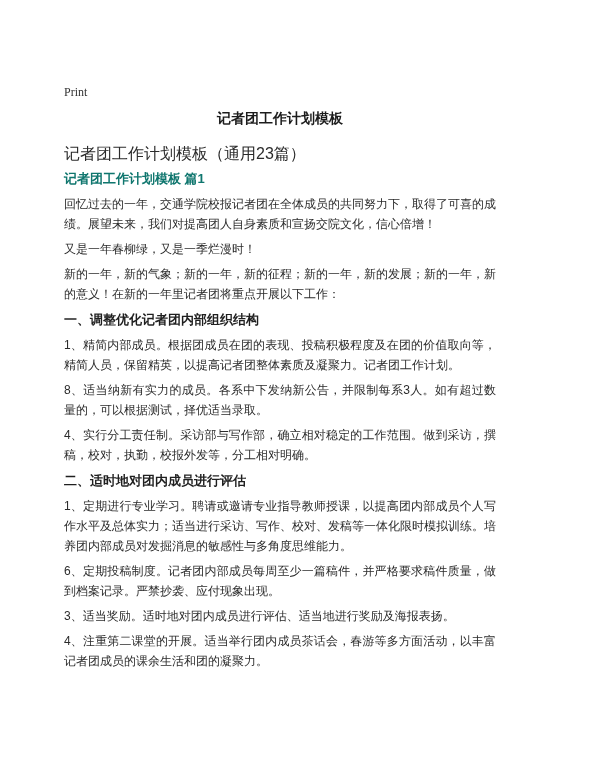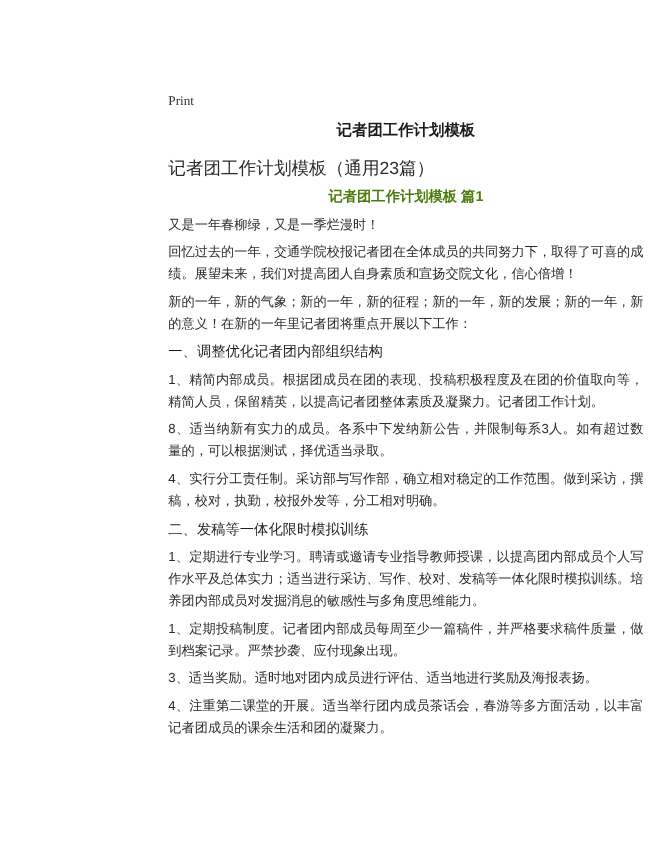--- a/index.html
+++ b/index.html
@@ -9,22 +9,21 @@
   }
   body {
     width: 600px;
     height: 776px;
     overflow: hidden;
     font-family: "Liberation Sans", sans-serif;
     color: #2b2b2b;
   }
   .page {
     box-sizing: border-box;
-    padding: 82px 80px 0 116px;
-    margin-left: 37px;
+    padding: 82px 80px 0 64px;
   }
   .print-link {
     font-family: "Liberation Serif", serif;
     font-size: 12px;
     line-height: 14px;
     color: #333333;
     margin: 0;
     display: inline-block;
     cursor: pointer;
   }
@@ -42,29 +41,28 @@
     font-size: 16px;
     line-height: 16px;
     margin: 0 0 8px 0;
     color: #2b2b2b;
   }
   .part-heading {
     width: 432px;
     font-size: 13px;
     line-height: 18px;
     font-weight: bold;
-    color: #4d7c0f;
+    color: #0f766e;
     margin: 0 0 6px 0;
-    text-align: center;
   }
   .section-heading {
     width: 432px;
     font-size: 13px;
     line-height: 20px;
-    font-weight: normal;
+    font-weight: bold;
     color: #1f1f1f;
     margin: 6px 0 4px 0;
   }
   p.body-par {
     width: 432px;
     font-size: 12px;
     line-height: 20px;
     margin: 5px 0;
     text-align: justify;
     color: #2b2b2b;
@@ -76,30 +74,30 @@
 <div class="page">
 
   <div class="print-link">Print</div>
 
   <h1 class="doc-title">记者团工作计划模板</h1>
 
   <p class="doc-subtitle">记者团工作计划模板（通用23篇）</p>
 
   <h2 class="part-heading">记者团工作计划模板 篇1</h2>
 
+  <p class="body-par">回忆过去的一年，交通学院校报记者团在全体成员的共同努力下，取得了可喜的成绩。展望未来，我们对提高团人自身素质和宣扬交院文化，信心倍增！</p>
   <p class="body-par">又是一年春柳绿，又是一季烂漫时！</p>
-  <p class="body-par">回忆过去的一年，交通学院校报记者团在全体成员的共同努力下，取得了可喜的成绩。展望未来，我们对提高团人自身素质和宣扬交院文化，信心倍增！</p>
   <p class="body-par">新的一年，新的气象；新的一年，新的征程；新的一年，新的发展；新的一年，新的意义！在新的一年里记者团将重点开展以下工作：</p>
 
   <h3 class="section-heading">一、调整优化记者团内部组织结构</h3>
 
   <p class="body-par">1、精简内部成员。根据团成员在团的表现、投稿积极程度及在团的价值取向等，精简人员，保留精英，以提高记者团整体素质及凝聚力。记者团工作计划。</p>
   <p class="body-par">8、适当纳新有实力的成员。各系中下发纳新公告，并限制每系3人。如有超过数量的，可以根据测试，择优适当录取。</p>
   <p class="body-par">4、实行分工责任制。采访部与写作部，确立相对稳定的工作范围。做到采访，撰稿，校对，执勤，校报外发等，分工相对明确。</p>
 
-  <h3 class="section-heading">二、发稿等一体化限时模拟训练</h3>
+  <h3 class="section-heading">二、适时地对团内成员进行评估</h3>
 
   <p class="body-par">1、定期进行专业学习。聘请或邀请专业指导教师授课，以提高团内部成员个人写作水平及总体实力；适当进行采访、写作、校对、发稿等一体化限时模拟训练。培养团内部成员对发掘消息的敏感性与多角度思维能力。</p>
-  <p class="body-par">1、定期投稿制度。记者团内部成员每周至少一篇稿件，并严格要求稿件质量，做到档案记录。严禁抄袭、应付现象出现。</p>
+  <p class="body-par">6、定期投稿制度。记者团内部成员每周至少一篇稿件，并严格要求稿件质量，做到档案记录。严禁抄袭、应付现象出现。</p>
   <p class="body-par">3、适当奖励。适时地对团内成员进行评估、适当地进行奖励及海报表扬。</p>
   <p class="body-par">4、注重第二课堂的开展。适当举行团内成员茶话会，春游等多方面活动，以丰富记者团成员的课余生活和团的凝聚力。</p>
 
 </div>
 
 </body></html>

